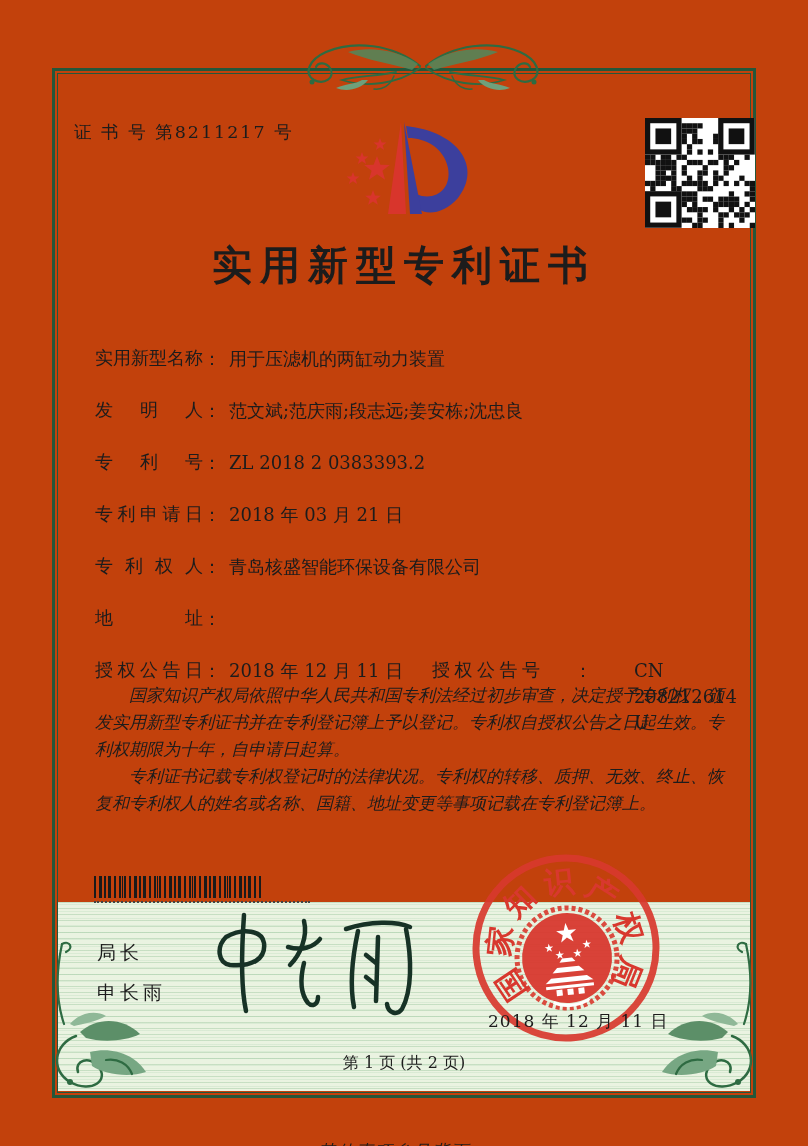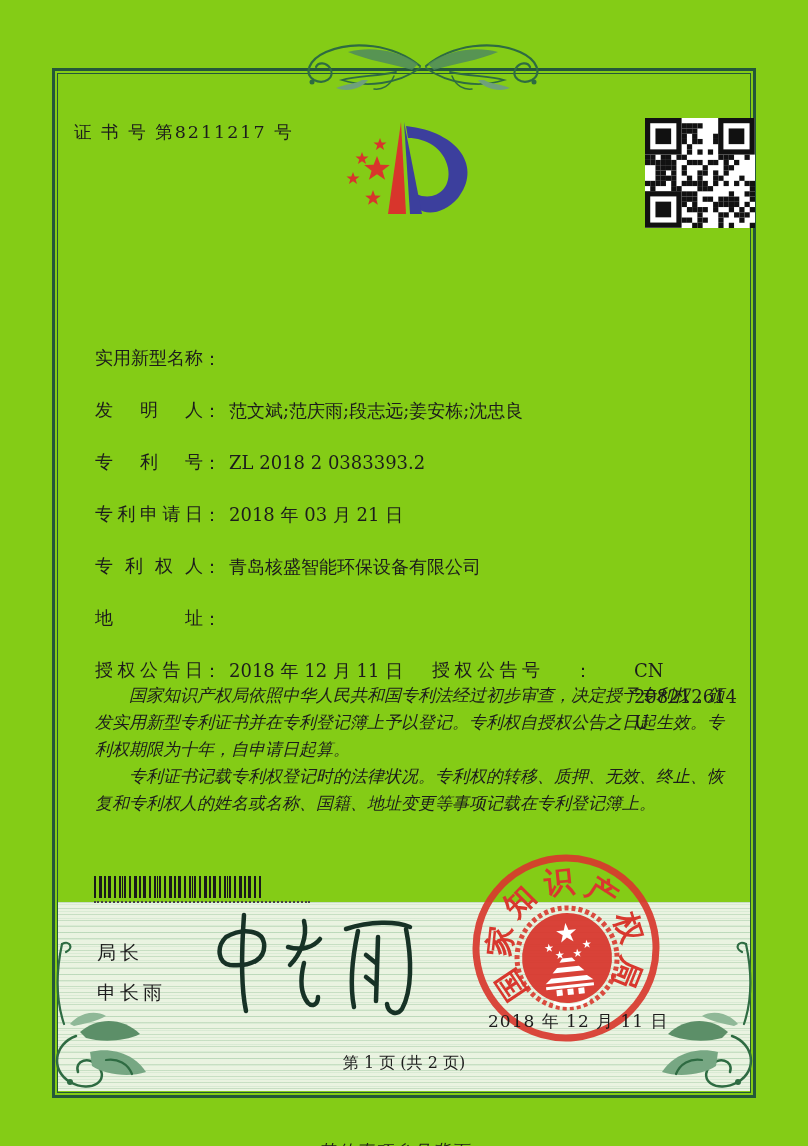--- a/index.html
+++ b/index.html
@@ -1,18 +1,18 @@
 <!DOCTYPE html>
 <html><head>
 <meta charset="utf-8">
 <style>
   html,body{margin:0;padding:0;}
   body{width:808px;height:1146px;position:relative;background:#ffffff;
        font-family:"DejaVu Serif","Liberation Serif",serif;color:#1c1c1c;}
-  .page{position:absolute;inset:0;background:#84cc16;overflow:hidden;}
+  .page{position:absolute;inset:0;background:#c2410c;overflow:hidden;}
   
   .frame{position:absolute;left:52px;top:68px;width:698px;height:1024px;
          border:3px solid #24573a;}
   .frame-inner{position:absolute;inset:2px;border:1px solid #24573a;}
   
   .green-zone{position:absolute;left:58px;top:902px;width:692px;height:189px;
       background-color:#eaf3e1;
       background-image:repeating-linear-gradient(to bottom,rgba(140,190,145,.38) 0 1px,rgba(0,0,0,0) 1px 6px),
                        repeating-linear-gradient(to bottom,rgba(170,210,175,.25) 2px 3px,rgba(0,0,0,0) 3px 9px);}
   .certno{position:absolute;left:74px;top:120px;font-size:17.5px;letter-spacing:2px;}
@@ -262,25 +262,27 @@
         <rect x="67.33" y="91.38" width="4.81" height="4.81"></rect>
         <rect x="86.57" y="91.38" width="4.81" height="4.81"></rect>
         <rect x="43.29" y="96.19" width="4.81" height="4.81"></rect>
         <rect x="48.10" y="96.19" width="4.81" height="4.81"></rect>
         <rect x="67.33" y="96.19" width="4.81" height="4.81"></rect>
         <rect x="76.95" y="96.19" width="4.81" height="4.81"></rect>
         <rect x="96.19" y="96.19" width="4.81" height="4.81"></rect>
       </g>
   </svg>
 
+  <div class="title">实用新型专利证书</div>
 
   <div class="fields">
     <div class="frow">
       <span class="flabel">实用新型名称</span>
         <span class="fcolon">：</span>
+      <span class="fvalue">用于压滤机的两缸动力装置</span>
     </div>
     <div class="frow">
       <span class="flabel">发明人</span>
         <span class="fcolon">：</span>
       <span class="fvalue">范文斌;范庆雨;段志远;姜安栋;沈忠良</span>
     </div>
     <div class="frow">
       <span class="flabel">专利号</span>
         <span class="fcolon">：</span>
       <span class="fvalue">ZL 2018 2 0383393.2</span>

